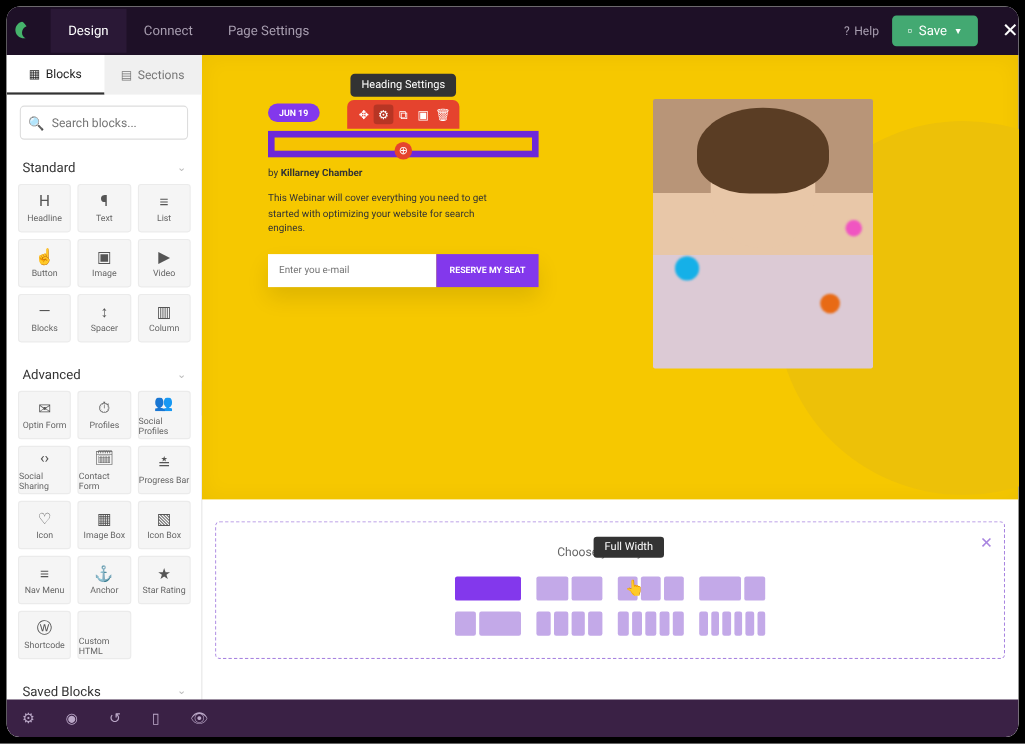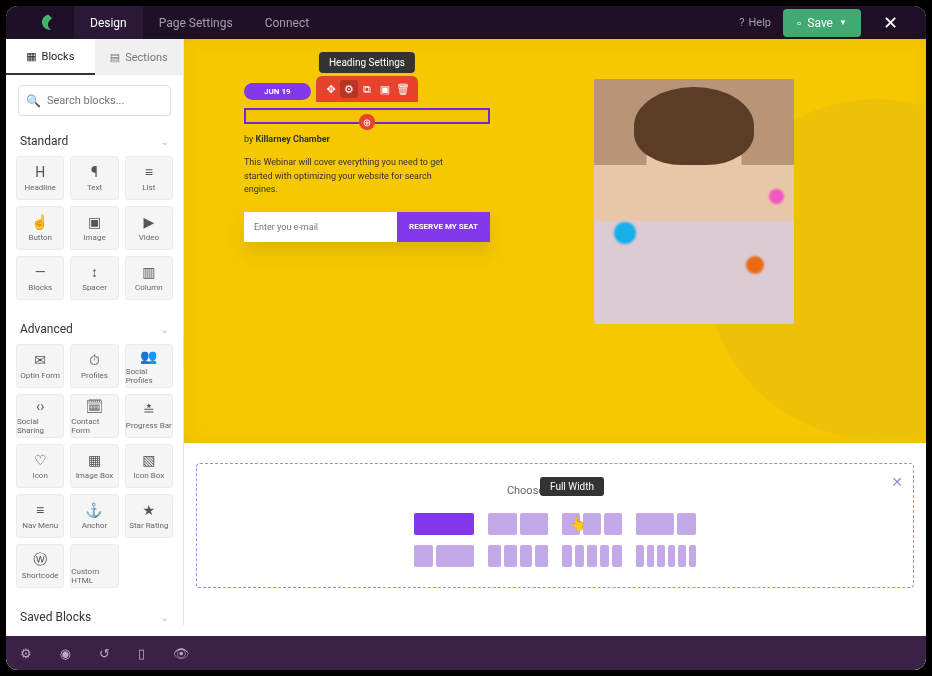--- a/index.html
+++ b/index.html
@@ -1,18 +1,18 @@
 <!DOCTYPE html>
 <html><head>
 <meta charset="utf-8">
 <style>
 * { margin: 0; padding: 0; box-sizing: border-box; font-family: -apple-system, BlinkMacSystemFont, 'Segoe UI', Roboto, sans-serif; }
 body { background: #000; padding: 6px; }
 .app-frame { background: #fff; border-radius: 12px; overflow: hidden; width: 920px; height: 664px; position: relative; }
-.top-bar { background: #1e1027; height: 33px; display: flex; align-items: center; padding: 0 28px; gap: 12px; }
+.top-bar { background: #1e1027; height: 44px; display: flex; align-items: center; padding: 0 0; gap: 12px; }
 .logo-wrap { width: 28px; height: 28px; display: flex; align-items: center; justify-content: center; }
 .nav-tabs { display: flex; gap: 0; }
 .nav-tab { color: #a89eb0; padding: 13px 16px; font-size: 12px; cursor: pointer; }
 .nav-tab.active { color: #fff; background: #2a1836; }
 .top-spacer { flex: 1; }
 .help-link { color: #a89eb0; font-size: 11px; display: flex; align-items: center; gap: 4px; }
 .save-btn { background: #43a972; color: #fff; border: none; padding: 7px 14px; border-radius: 4px; font-size: 12px; display: flex; align-items: center; gap: 6px; cursor: pointer; }
 .close-btn { color: #fff; font-size: 18px; margin-left: 10px; cursor: pointer; }
 .main-split { display: flex; height: calc(100% - 44px - 34px); }
 .sidebar { width: 178px; background: #fff; border-right: 1px solid #e5e5e5; display: flex; flex-direction: column; position: relative; }
@@ -28,22 +28,22 @@
 .section-head { display: flex; justify-content: space-between; align-items: center; padding: 8px 4px; font-size: 12px; color: #333; cursor: pointer; }
 .block-grid { display: grid; grid-template-columns: repeat(3, 1fr); gap: 6px; margin-bottom: 14px; }
 .block-item { background: #f5f5f5; border: 1px solid #ebebeb; border-radius: 3px; height: 44px; display: flex; flex-direction: column; align-items: center; justify-content: center; gap: 3px; cursor: pointer; }
 .block-item .lbl { font-size: 8px; color: #666; }
 .block-item .ic { font-size: 14px; color: #555; height: 16px; display: flex; align-items: center; justify-content: center; }
 .collapse-toggle { position: absolute; right: -10px; top: 296px; width: 10px; height: 32px; background: #fff; border: 1px solid #ddd; border-radius: 0 10px 10px 0; display: flex; align-items: center; justify-content: center; font-size: 8px; color: #888; cursor: pointer; }
 .canvas { flex: 1; overflow-y: auto; position: relative; }
 .hero { background: #f6c800; min-height: 404px; position: relative; padding: 40px 60px 50px; box-shadow: inset 0 0 20px rgba(0,0,0,0.05); }
 .hero-inner { display: flex; gap: 32px; align-items: flex-start; }
 .hero-left { flex: 0 0 230px; position: relative; }
-.date-badge { background: #8338ec; color: #fff; font-size: 8px; font-weight: 700; padding: 4px 20px; border-radius: 10px; display: inline-block; margin-bottom: 8px; }
-.heading-box { border: 2px solid #6d28d9; background: rgba(245,67,46,0.03); padding: 6px; position: relative; margin-bottom: 10px; }
+.date-badge { background: #8338ec; color: #fff; font-size: 8px; font-weight: 700; padding: 4px 10px; border-radius: 10px; display: inline-block; margin-bottom: 8px; }
+.heading-box { border: 6px solid #6d28d9; background: rgba(245,67,46,0.03); padding: 6px; position: relative; margin-bottom: 10px; }
 .heading-text { font-size: 22px; font-weight: 800; line-height: 1.2; color: #111; }
 .toolbar-anchor { position: absolute; top: -34px; left: 50%; transform: translateX(-50%); }
 .block-toolbar { background: #e5432e; border-radius: 6px 6px 0 0; display: flex; gap: 0; padding: 4px 6px; }
 .block-toolbar span { color: #fff; font-size: 11px; width: 18px; height: 18px; display: flex; align-items: center; justify-content: center; cursor: pointer; }
 .block-toolbar span.active-ic { background: rgba(0,0,0,0.2); border-radius: 3px; }
 .tooltip-over { position: absolute; top: -58px; left: 50%; transform: translateX(-50%); background: #333; color: #fff; font-size: 10px; padding: 5px 10px; border-radius: 4px; white-space: nowrap; }
 .add-circle { position: absolute; bottom: -8px; left: 50%; transform: translateX(-50%); width: 16px; height: 16px; background: #e5432e; color: #fff; border-radius: 50%; display: flex; align-items: center; justify-content: center; font-size: 10px; cursor: pointer; }
 .author-line { font-size: 9px; margin-bottom: 12px; color: #333; }
 .author-line strong { font-weight: 700; }
 .desc-text { font-size: 9px; color: #333; line-height: 1.5; margin-bottom: 15px; max-width: 210px; }
@@ -78,22 +78,22 @@
 <div class="app-frame">
 
   <div class="top-bar">
     <div class="logo-wrap">
       <svg width="20" height="20" viewBox="0 0 24 24">
           <path d="M12 2C7 3 4 8 5 13c1 5 6 8 11 7-2-1-4-3-4-6 0-3 2-6 5-7-2-3-4-5-5-5z" fill="#45b36b"></path>
         </svg>
     </div>
     <div class="nav-tabs">
       <div class="nav-tab active">Design</div>
+      <div class="nav-tab">Connect</div>
       <div class="nav-tab">Page Settings</div>
-      <div class="nav-tab">Connect</div>
     </div>
     <div class="top-spacer"></div>
     <div class="help-link">
       <span>?</span>
       <span>Help</span>
     </div>
     <button class="save-btn">
       <span>▫</span>
       <span>Save</span>
       <span style="font-size:8px">▼</span>

